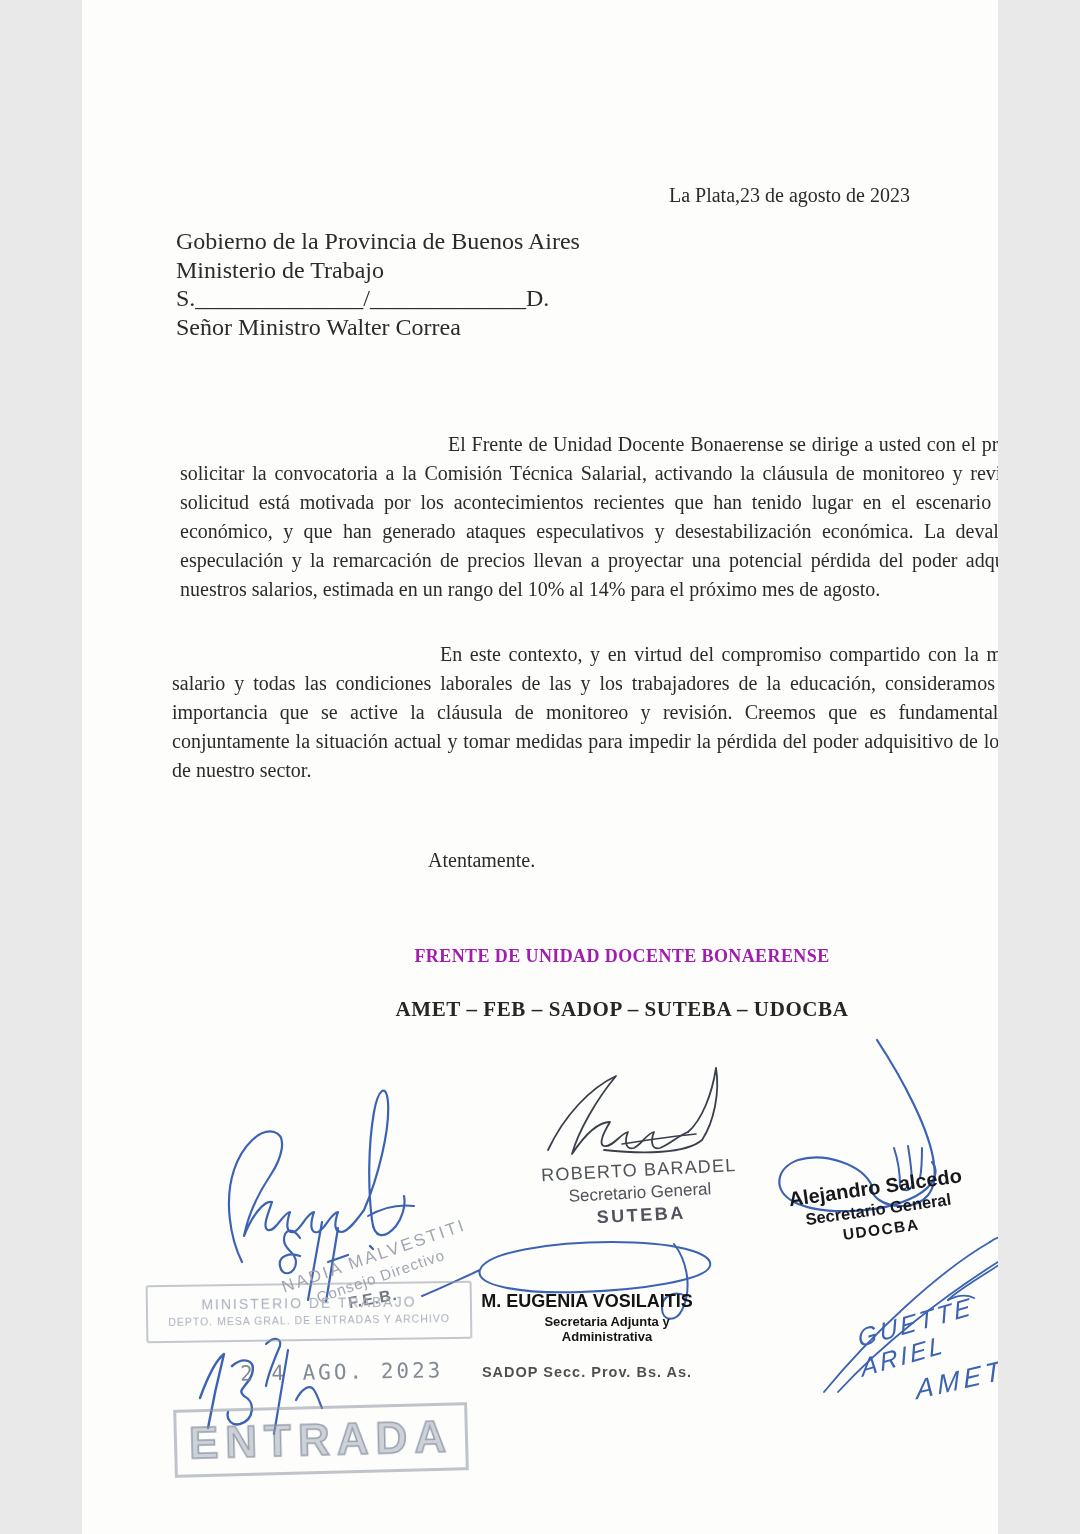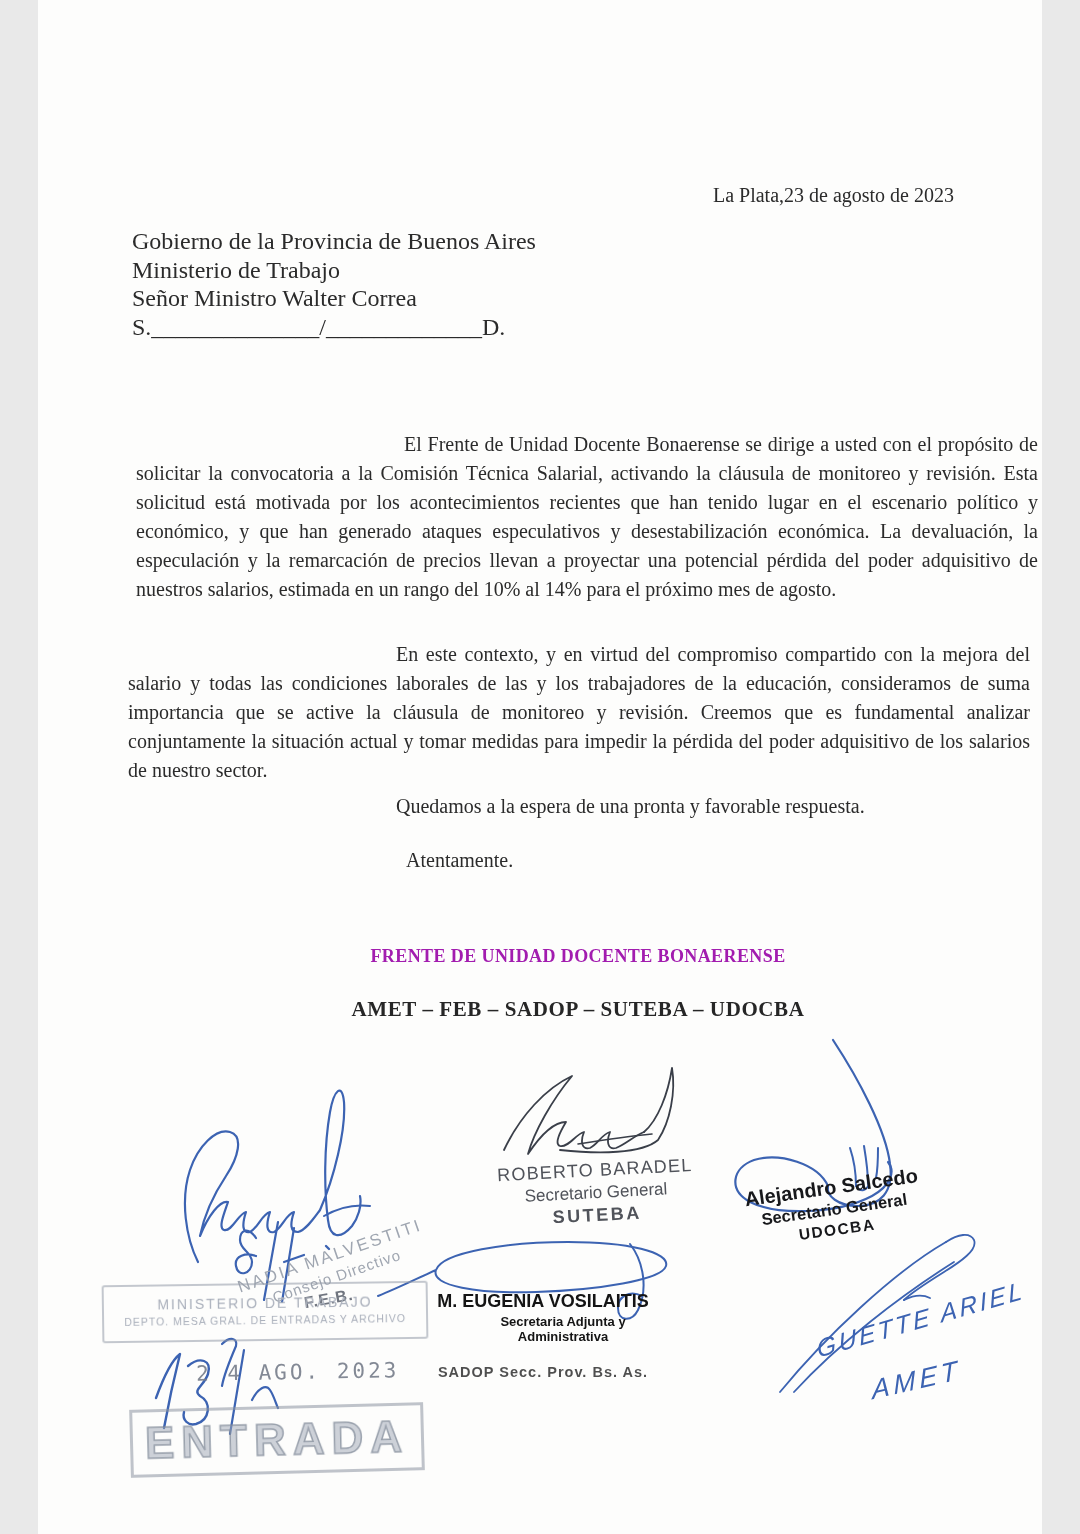--- a/index.html
+++ b/index.html
@@ -1,18 +1,18 @@
 <!DOCTYPE html>
 <html><head>
 <meta charset="utf-8">
 <style>
   html,body { margin:0; padding:0; background:#e9e9e9; }
   .page {
     position:relative;
-    width:1004px; height:1534px;
+    width:916px; height:1534px;
     margin:0 auto;
     background:#fdfdfc;
     overflow:hidden;
     font-family:"Liberation Serif", serif;
     color:#2b2b2b;
   }
 
   
   .date-line {
     position:absolute; top:184px; right:88px;
@@ -23,21 +23,21 @@
     font-size:24px; line-height:28.5px;
   }
   .para {
     position:absolute; left:90px; width:902px;
     font-size:20px; line-height:29px;
     text-align:justify; text-indent:268px;
   }
   .para-1 { top:430px;margin-left:8px; }
   .para-2 { top:640px;font-family:Liberation Serif, serif; }
   .closing-1 { position:absolute; left:358px; top:795px; font-size:20px; }
-  .closing-2 { position:absolute; left:368px; top:849px; font-size:20px; }
+  .closing-2 { position:absolute; left:346px; top:849px; font-size:20px; }
   .org-title {
     position:absolute; top:946px; left:0; width:1080px;
     text-align:center; font-weight:bold; font-size:18px; letter-spacing:0.4px;
     color:#a21caf;
   }
   .org-unions {
     position:absolute; top:997px; left:0; width:1080px;
     text-align:center; font-weight:bold; font-size:21px; letter-spacing:0.6px;
     color:#262626;
   }
@@ -126,27 +126,26 @@
 </head>
 <body>
 
 <div class="page">
 
   <div class="date-line">La Plata,23 de agosto de 2023</div>
 
   <div class="recipient">
     <div>Gobierno de la Provincia de Buenos Aires</div>
     <div>Ministerio de Trabajo</div>
+    <div>S.______________/_____________D.</div>
     <div>Señor Ministro Walter Correa</div>
-    <div>S.______________/_____________D.</div>
   </div>
 
   <div class="para para-1">El Frente de Unidad Docente Bonaerense se dirige a usted con el propósito de solicitar la convocatoria a la Comisión Técnica Salarial, activando la cláusula de monitoreo y revisión. Esta solicitud está motivada por los acontecimientos recientes que han tenido lugar en el escenario político y económico, y que han generado ataques especulativos y desestabilización económica. La devaluación, la especulación y la remarcación de precios llevan a proyectar una potencial pérdida del poder adquisitivo de nuestros salarios, estimada en un rango del 10% al 14% para el próximo mes de agosto.</div>
   <div class="para para-2">En este contexto, y en virtud del compromiso compartido con la mejora del salario y todas las condiciones laborales de las y los trabajadores de la educación, consideramos de suma importancia que se active la cláusula de monitoreo y revisión. Creemos que es fundamental analizar conjuntamente la situación actual y tomar medidas para impedir la pérdida del poder adquisitivo de los salarios de nuestro sector.</div>
-  <div class="closing-1">Quedamos a la espera de una pronta y favorable respuesta.</div>
   <div class="closing-2">Atentamente.</div>
 
   <div class="org-title">FRENTE DE UNIDAD DOCENTE BONAERENSE</div>
   <div class="org-unions">AMET – FEB – SADOP – SUTEBA – UDOCBA</div>
 
   <svg class="ink-layer" viewBox="0 0 1080 1534">
 
     <g>
       <path class="ink-blue" stroke-width="2.2" d="M160,1262 C148,1238 142,1200 152,1170 C160,1146 178,1128 192,1132 C206,1136 200,1158 188,1176 C176,1194 166,1216 162,1236 C170,1216 182,1200 190,1202 C186,1214 180,1228 186,1230 C194,1232 200,1214 208,1212 C204,1224 204,1234 212,1232 C220,1228 224,1214 232,1212 C228,1224 228,1234 236,1232 C244,1228 248,1214 256,1212 C252,1224 252,1232 260,1232 C268,1230 276,1218 282,1210 C296,1178 308,1130 306,1102 C304,1082 296,1090 292,1112 C286,1146 286,1190 290,1220 C292,1238 302,1240 314,1226 C320,1218 324,1206 322,1196"></path>
       <path class="ink-blue" stroke-width="2" d="M286,1216 C300,1208 316,1204 332,1206"></path>

